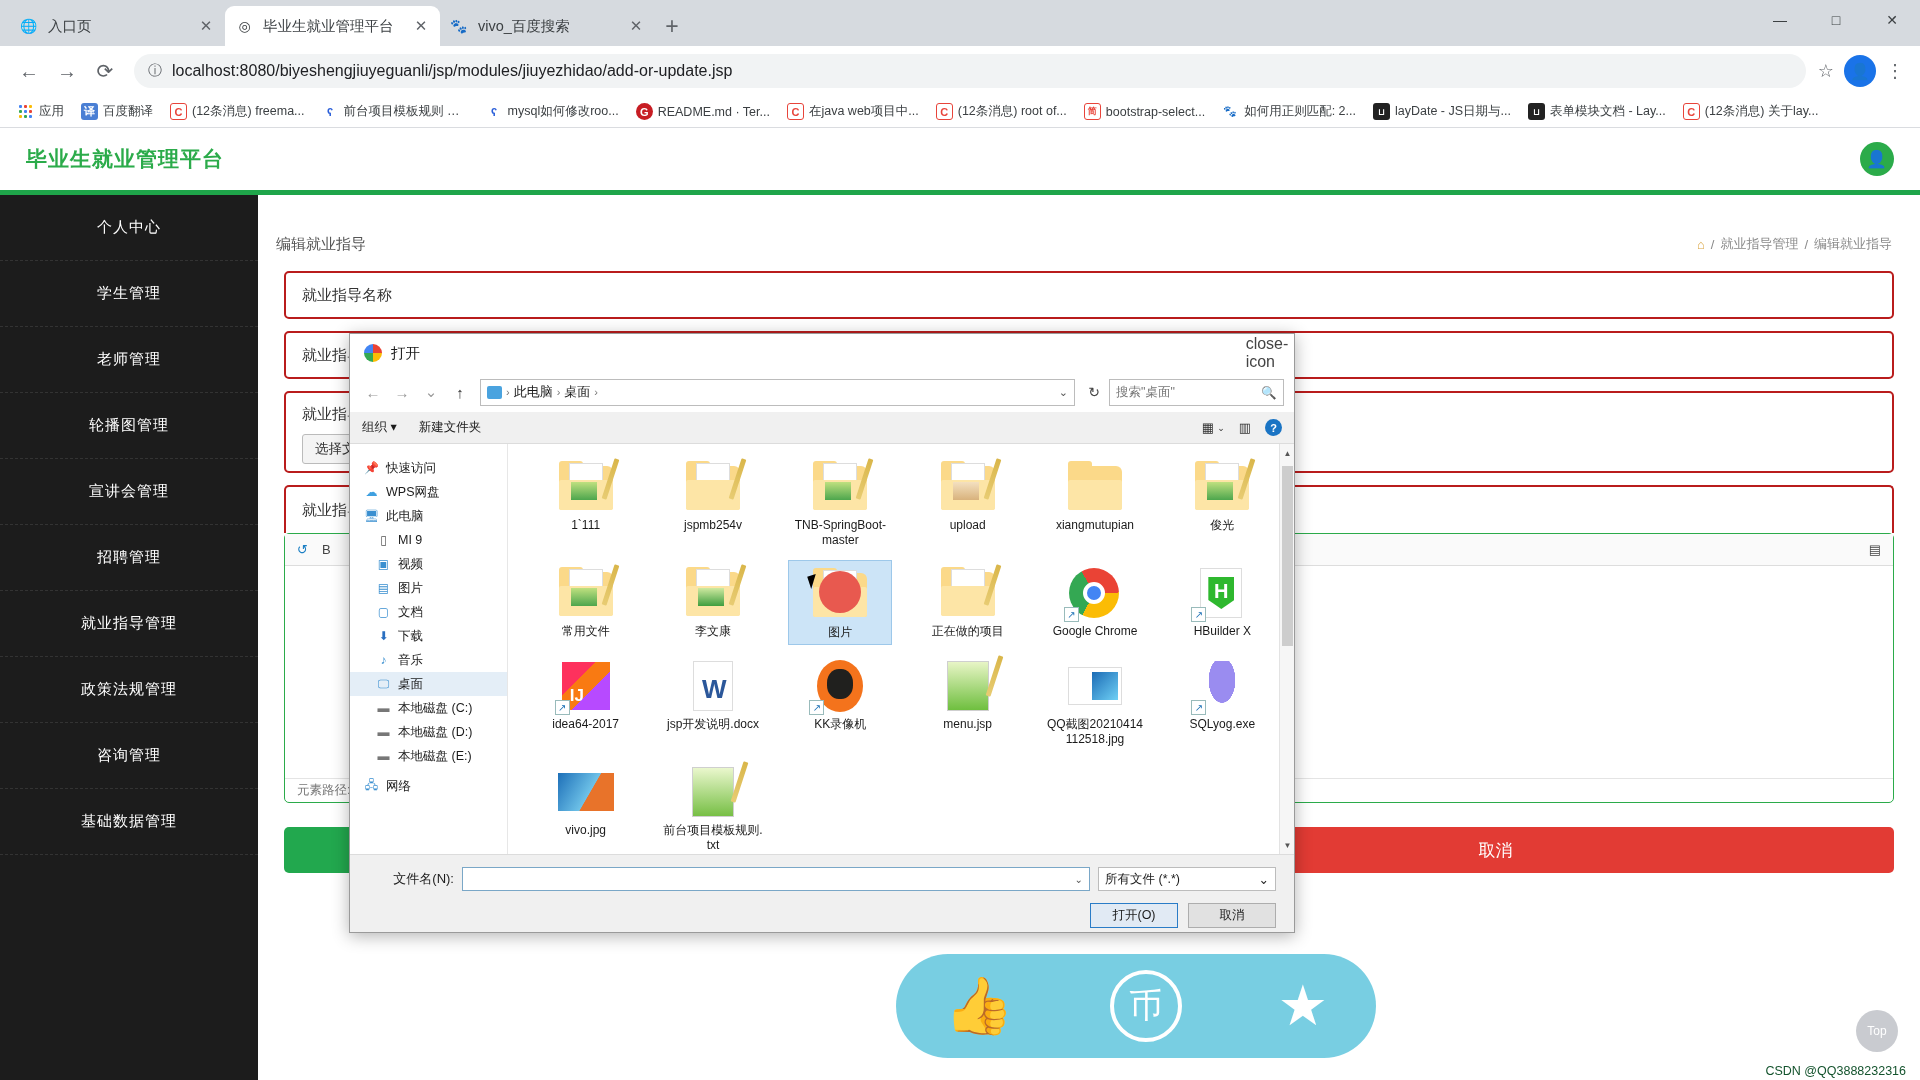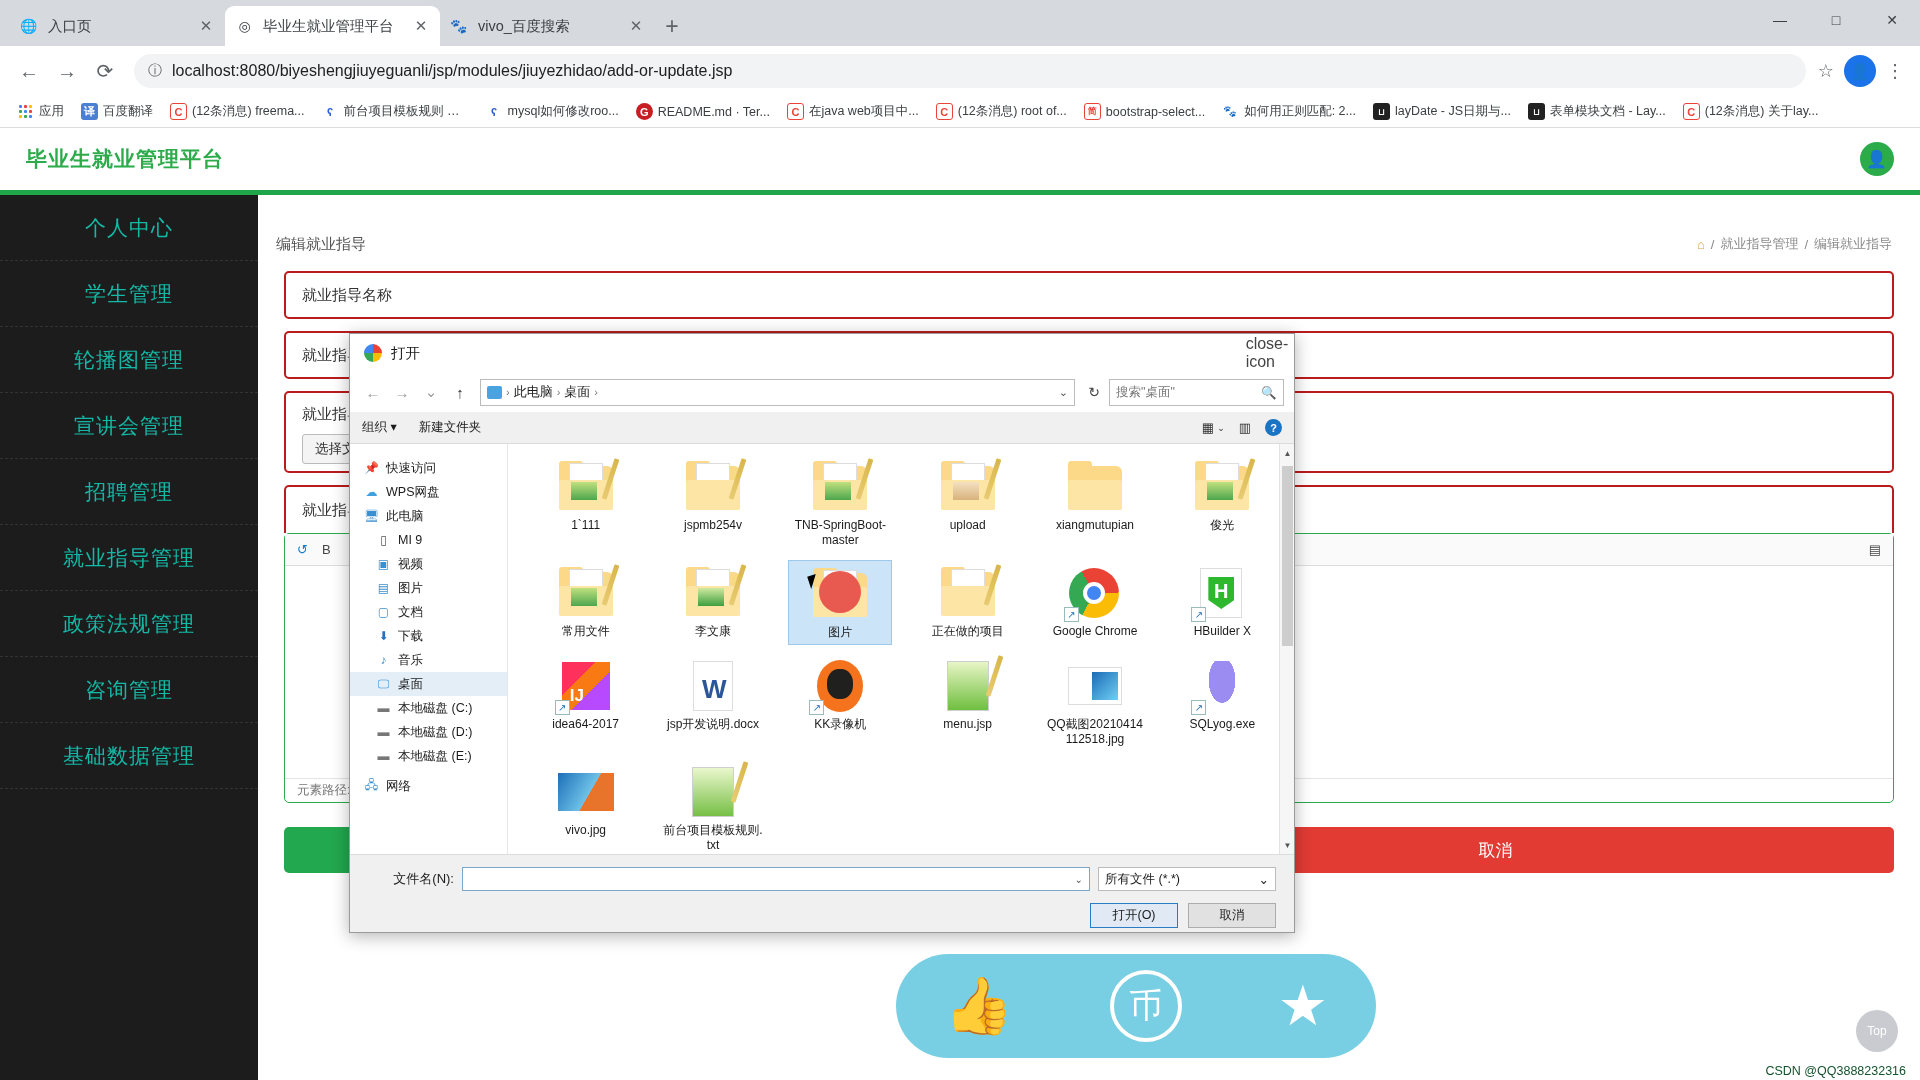--- a/index.html
+++ b/index.html
@@ -55,21 +55,21 @@
   .site-header { height:62px; background:#fff; display:flex; align-items:center;
     justify-content:space-between; padding:0 26px; }
   .site-title { color:#2bab4a; font-size:21px; font-weight:bold; letter-spacing:1px; }
   .user-avatar { width:34px; height:34px; border-radius:50%; background:#2bab4a; color:#fff;
     display:flex; align-items:center; justify-content:center; font-size:17px; }
   .green-bar { height:5px; background:#1fa54a; }
 
   .body-wrap { display:flex; height:885px; }
   .sidebar { width:258px; background:#1c1c1c; flex:0 0 258px; }
   .side-item { height:66px; display:flex; align-items:center; justify-content:center;
-    color:#14b8a6; font-size:21px; border-bottom:1px dashed #333; letter-spacing:1px; }
+    color:#ffffff; font-size:15px; border-bottom:1px dashed #333; letter-spacing:1px; }
   .content { flex:1; background:#fff; position:relative; padding:0 0 0 0; }
   .crumbs { height:42px; display:flex; align-items:center; justify-content:space-between;
     padding:0 28px 0 18px; font-size:13px; color:#8a8a8a;margin-top:28px; }
   .crumbs .left { font-size:15px; color:#555; }
   .crumbs .right { display:flex; align-items:center; gap:6px; }
   .home-ico { color:#d9a441; font-size:13px; }
 
   .form-area { padding:6px 26px 0 26px; }
   .fieldbox { border:2px solid #b91c1c; border-radius:5px; height:48px; margin-bottom:12px;
     display:flex; align-items:center; padding:0 16px; font-size:15px; color:#333; }
@@ -341,20 +341,21 @@
       <div class="site-title">毕业生就业管理平台</div>
       <div class="user-avatar">👤</div>
     </div>
     <div class="green-bar"></div>
 
     <div class="body-wrap">
 
       <div class="sidebar">
         <div class="side-item">个人中心</div>
         <div class="side-item">学生管理</div>
+        <div class="side-item">老师管理</div>
         <div class="side-item">轮播图管理</div>
         <div class="side-item">宣讲会管理</div>
         <div class="side-item">招聘管理</div>
         <div class="side-item">就业指导管理</div>
         <div class="side-item">政策法规管理</div>
         <div class="side-item">咨询管理</div>
         <div class="side-item">基础数据管理</div>
       </div>
 
       <div class="content">

